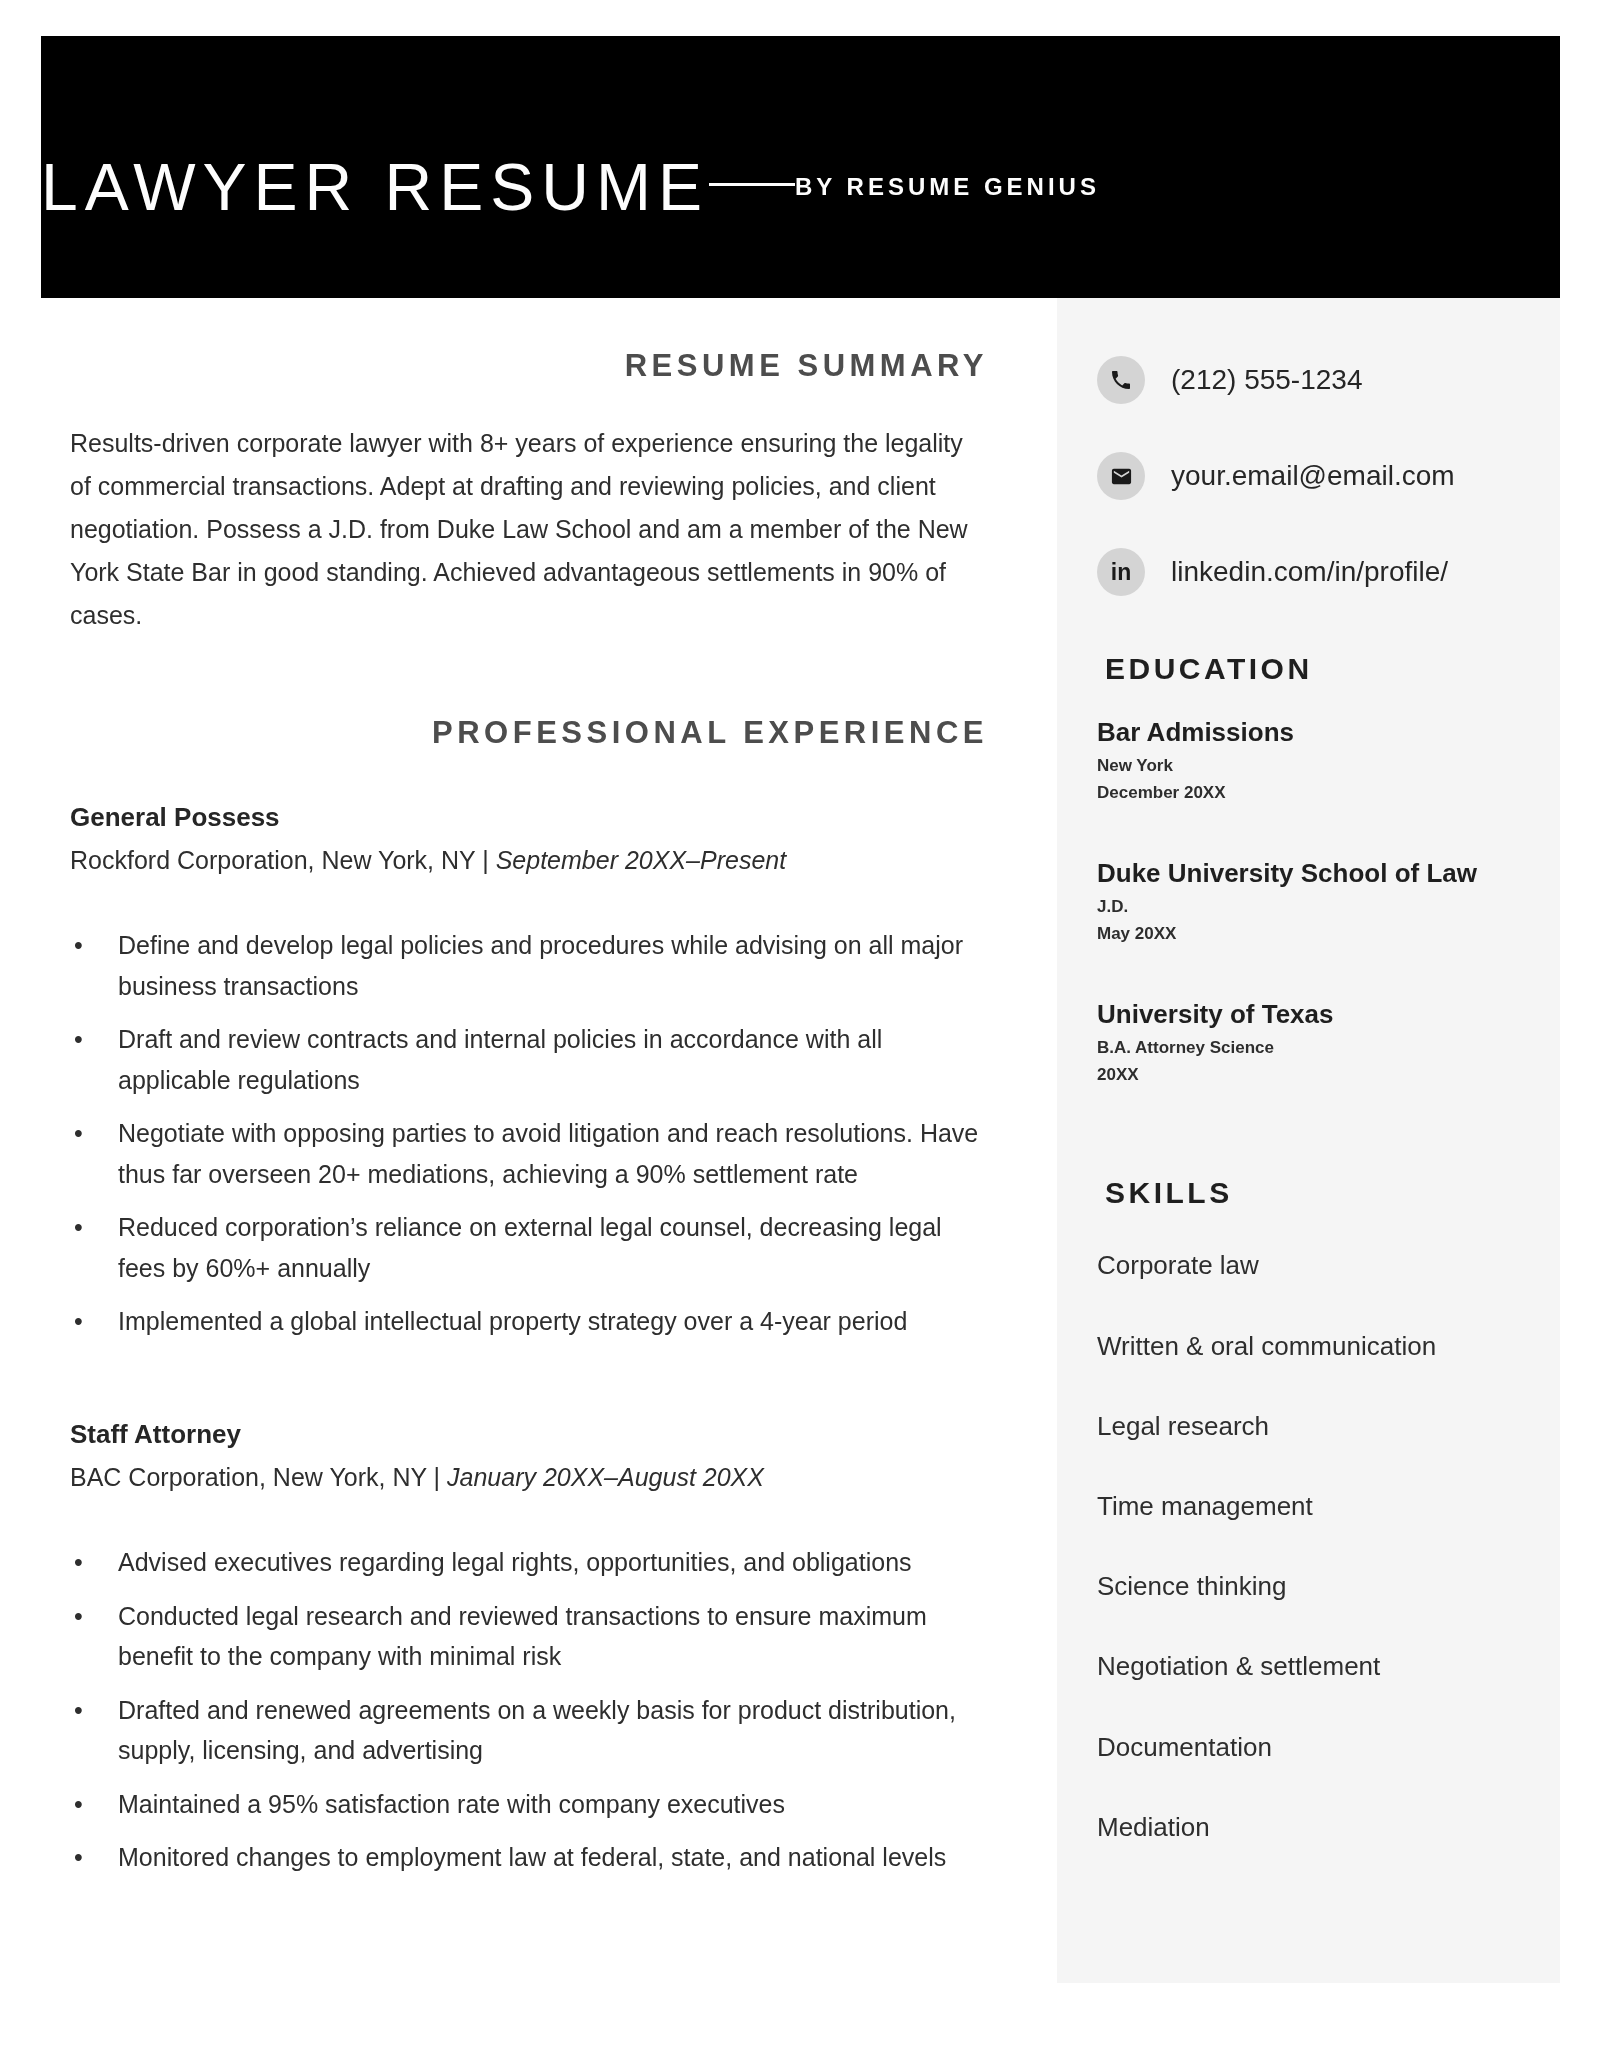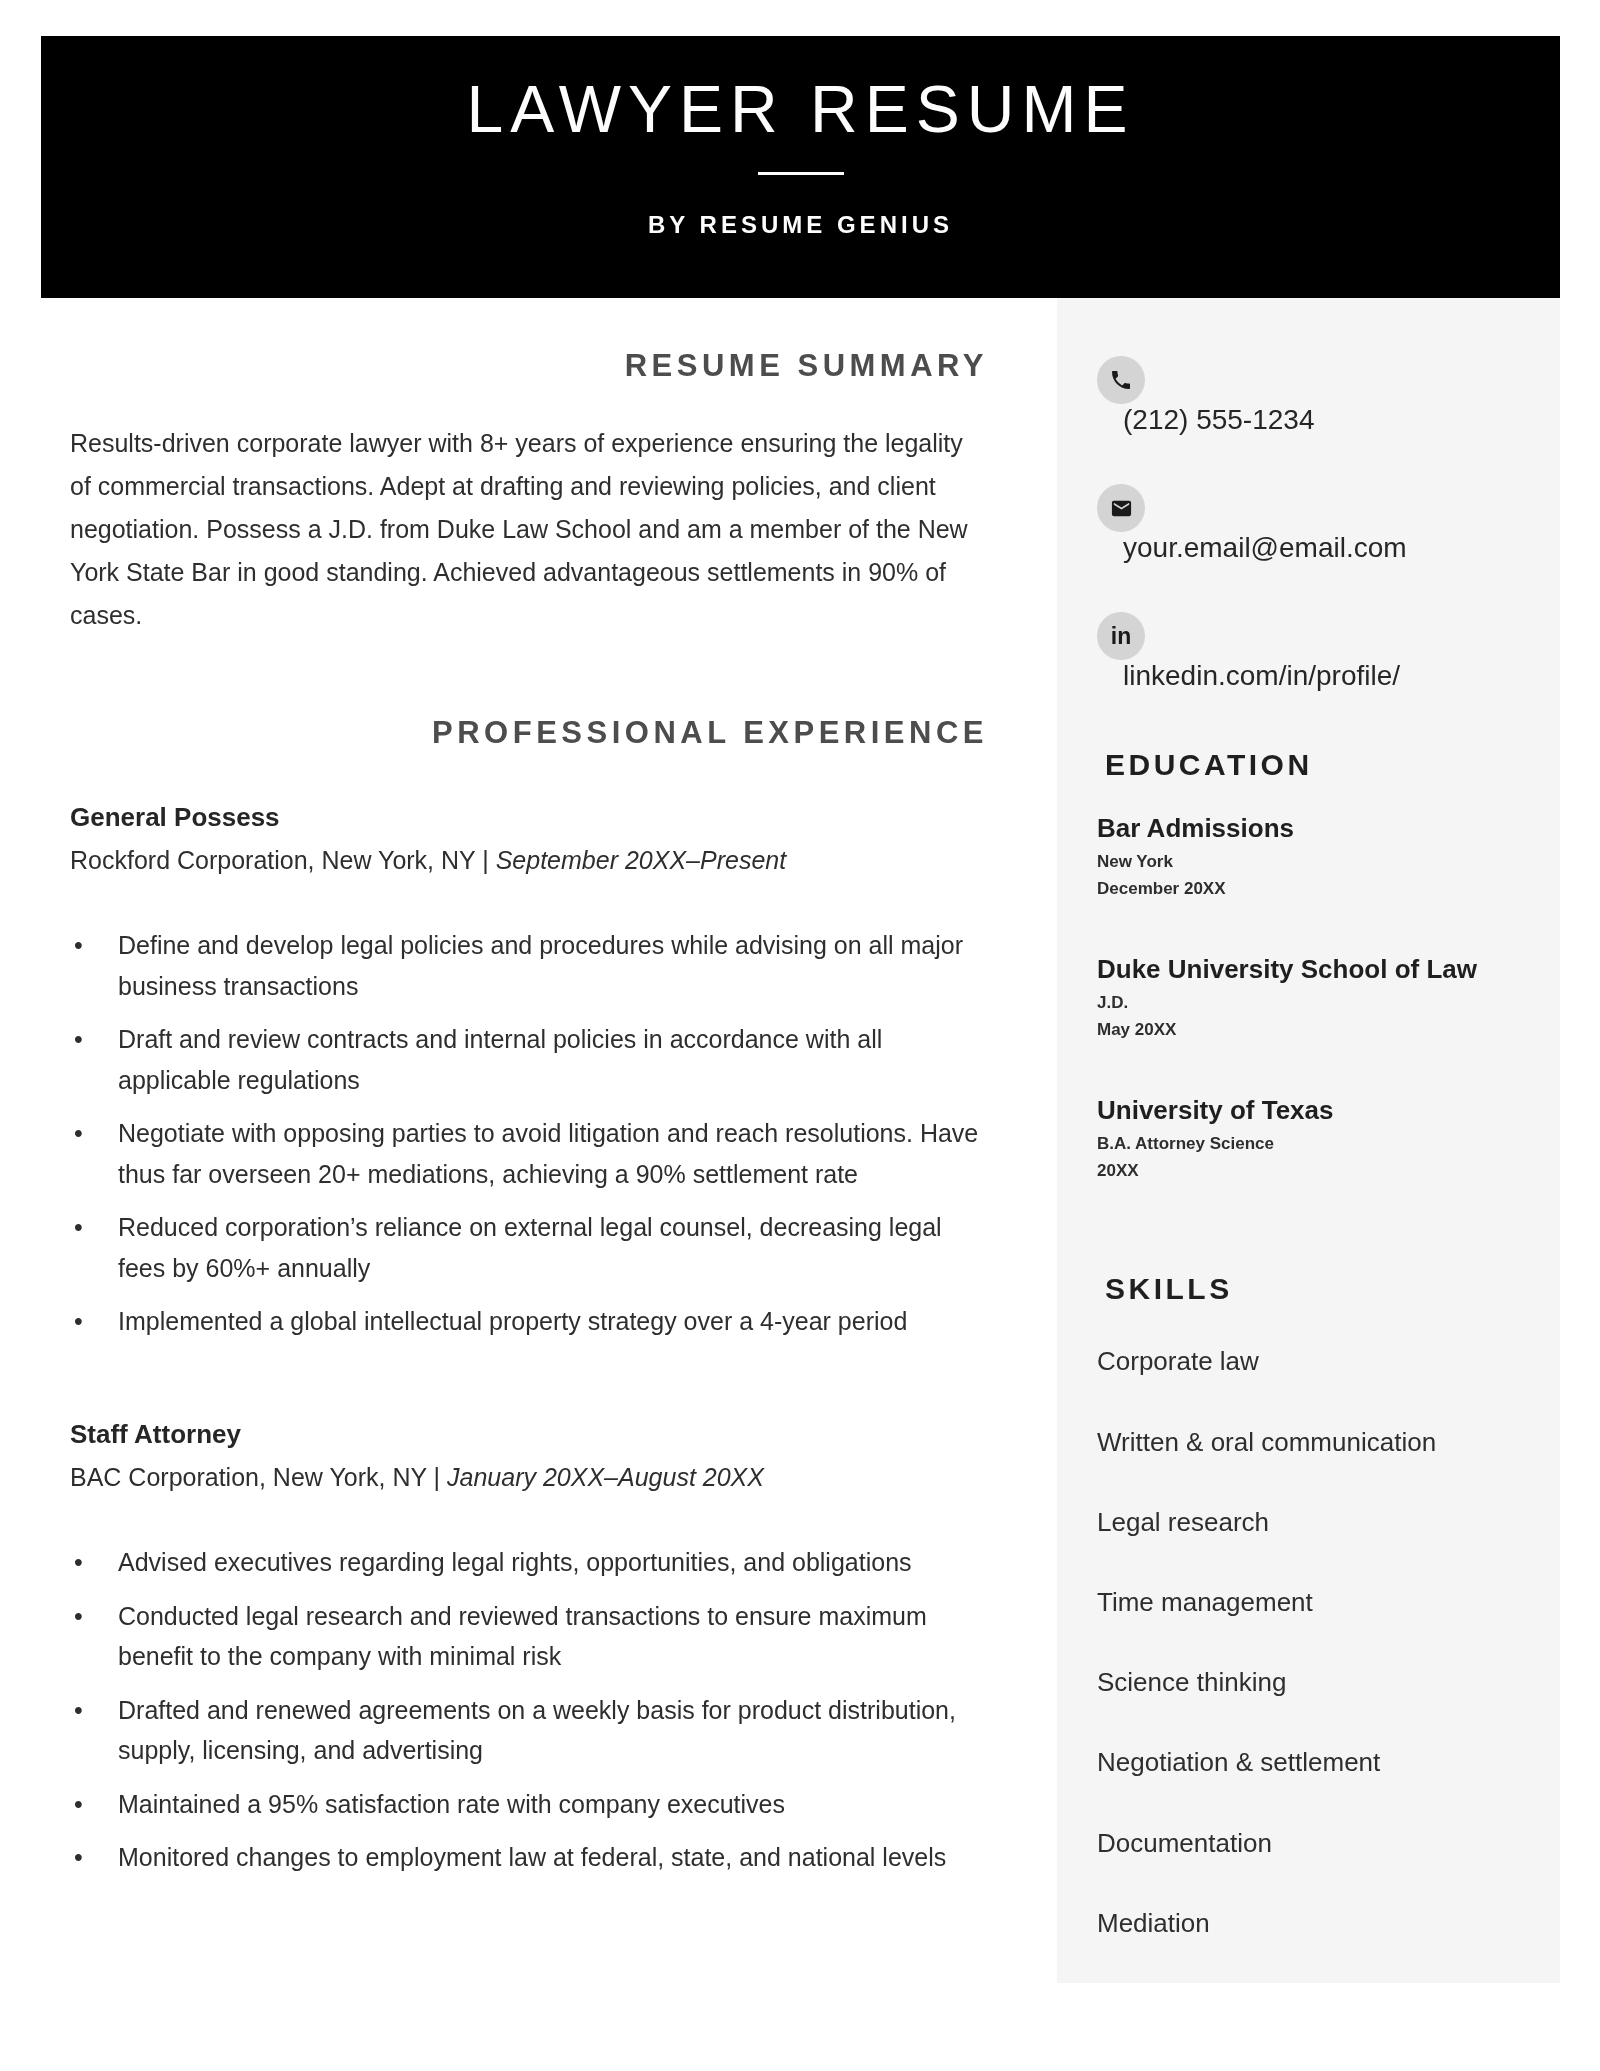--- a/index.html
+++ b/index.html
@@ -11,21 +11,21 @@
     --text:#2e2e2e;
     --sidebar-heading:#1f1f1f;
   }
   *{box-sizing:border-box;}
   body{margin:0;background:#ffffff;font-family:"Liberation Sans", sans-serif;color:var(--text);}
   .page{position:relative;width:1600px;height:2071px;background:#ffffff;overflow:hidden;}
 
   
   .banner{
     position:absolute;left:41px;top:36px;width:1519px;height:262px;
-    background:var(--banner-bg);display:flex;flex-direction:column;align-items:center;
+    background:var(--banner-bg);display:flex;flex-direction:row;align-items:center;
     padding-top:40px;
   }
   .banner h1{
     margin:0;color:#fdfdfd;font-size:66px;font-weight:400;letter-spacing:7px;line-height:1;
   }
   .banner-divider{width:86px;height:3px;background:#fdfdfd;margin:30px 0 36px 0;}
   .byline{color:#fdfdfd;font-size:24px;font-weight:700;letter-spacing:4px;}
 
   
   .left-col{position:absolute;left:70px;top:298px;width:918px;}
@@ -46,21 +46,21 @@
   }
   ul.bullets li::before{
     content:"\2022";position:absolute;left:4px;top:0;font-size:25px;color:var(--text);
   }
 
   
   .sidebar{
     position:absolute;left:1057px;top:298px;width:503px;height:1685px;
     background:var(--sidebar-bg);padding:58px 34px 0 40px;
   }
-  .contact-row{display:flex;margin-bottom:48px;flex-direction:column;}
+  .contact-row{display:flex;align-items:center;margin-bottom:48px;}
   .icon-circle{
     width:48px;height:48px;border-radius:50%;background:var(--icon-circle);
     display:flex;align-items:center;justify-content:center;flex:0 0 48px;color:var(--icon-glyph);
   }
   .icon-circle .in-glyph{font-size:23px;font-weight:700;line-height:1;letter-spacing:0;}
   .contact-text{margin-left:26px;font-size:28px;color:#262626;}
   .side-h{
     margin:56px 0 26px 8px;color:var(--sidebar-heading);font-size:30px;font-weight:700;letter-spacing:3.5px;
   }
   .skills-h{margin-top:88px;margin-bottom:40px;}

